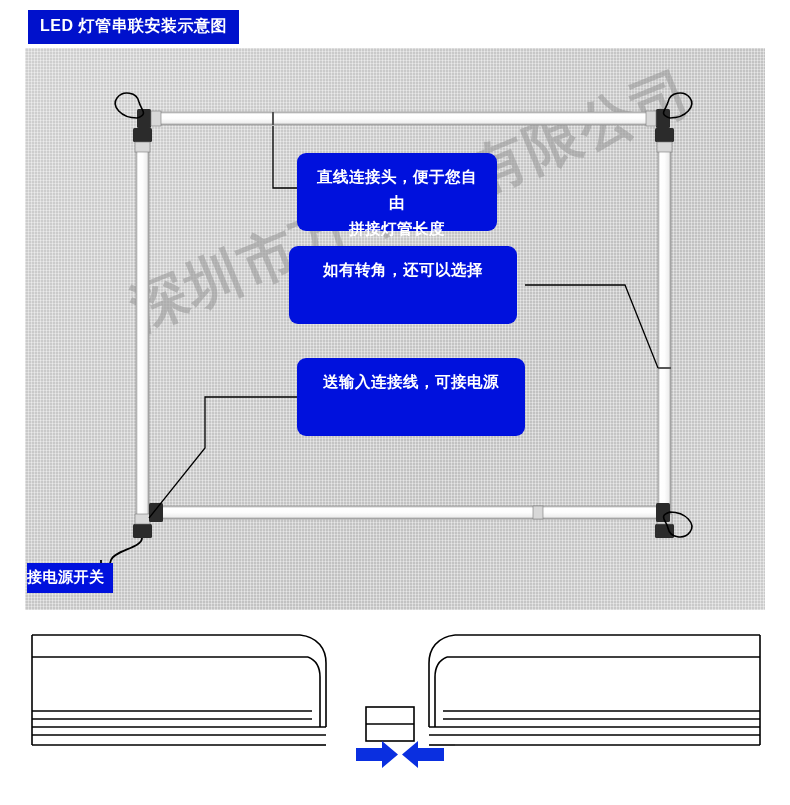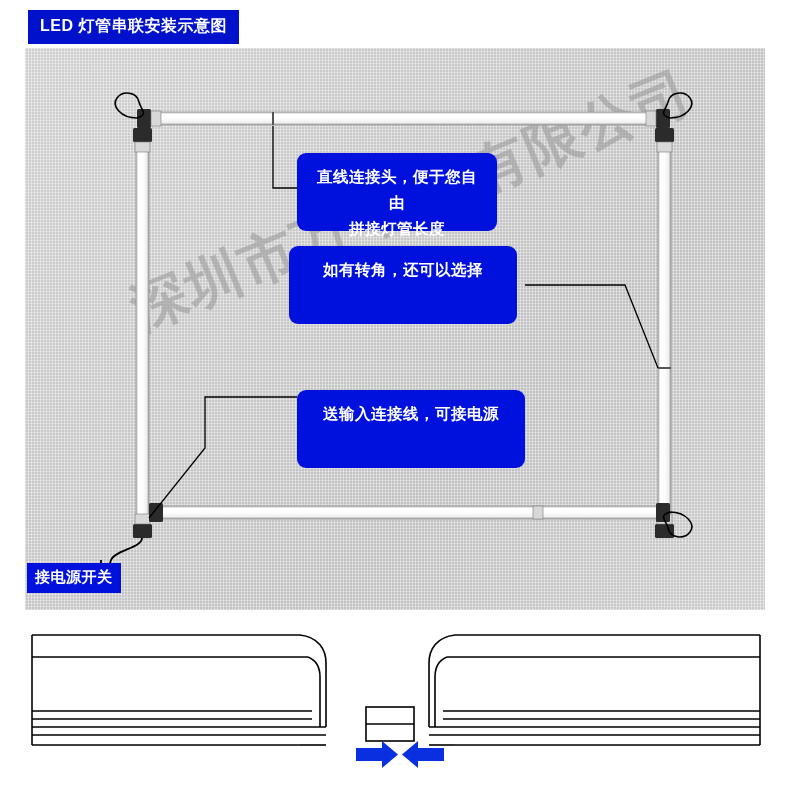--- a/index.html
+++ b/index.html
@@ -82,31 +82,31 @@
     line-height: 26px;
     text-align: center;
     padding: 11px 14px;
     box-sizing: border-box;
     letter-spacing: 0.5px;
   }
   .callout .line2 { display: block; }
 
   #callout-1 { left: 272px; top: 105px; width: 200px; height: 78px; }
   #callout-2 { left: 264px; top: 198px; width: 228px; height: 78px; }
-  #callout-3 { left: 272px; top: 310px; width: 228px; height: 78px; margin-top: 32px; }
+  #callout-3 { left: 272px; top: 310px; width: 228px; height: 78px; }
 
   #power-label {
     position: absolute;
     left: 2px;
     top: 515px;
     background: #0011dd;
     color: #ffffff;
     font-size: 15px;
     font-weight: bold;
-    padding: 5px 8px 6px 8px;
+    padding: 5px 8px 6px 0;
     letter-spacing: 0.5px;
     white-space: nowrap;
   }
 
   
   #detail-panel {
     position: absolute;
     left: 0px;
     top: 615px;
     width: 790px;

